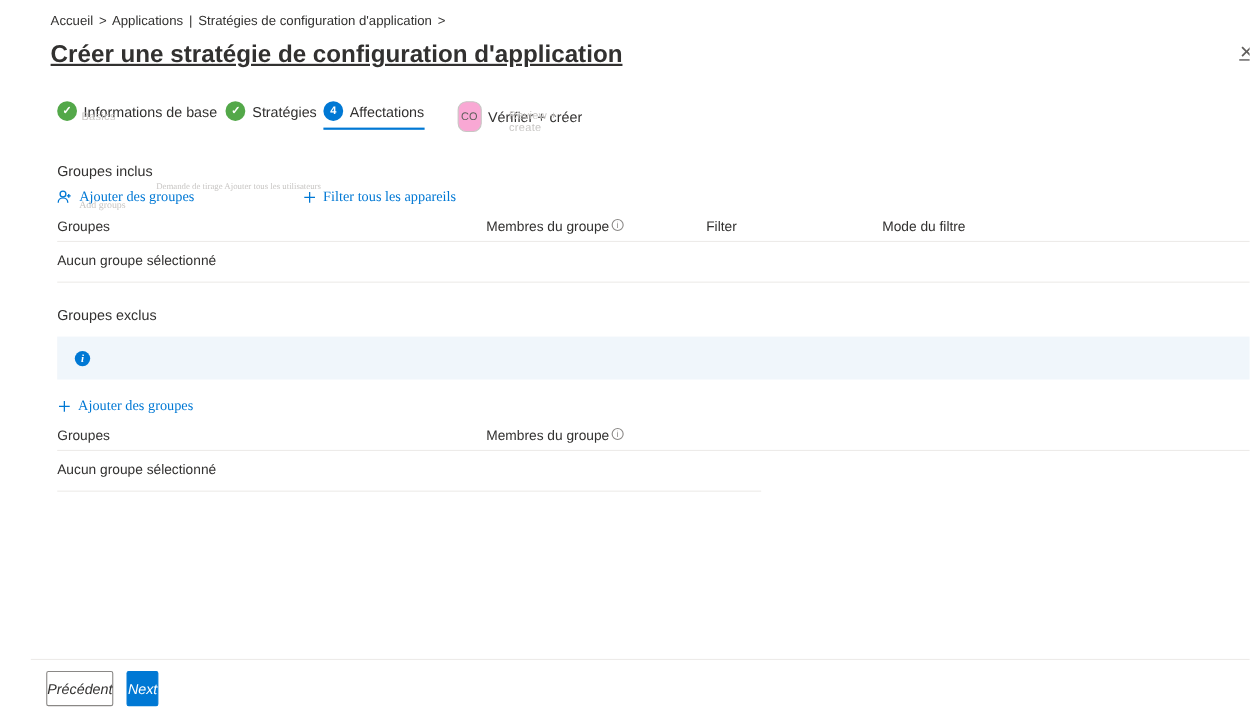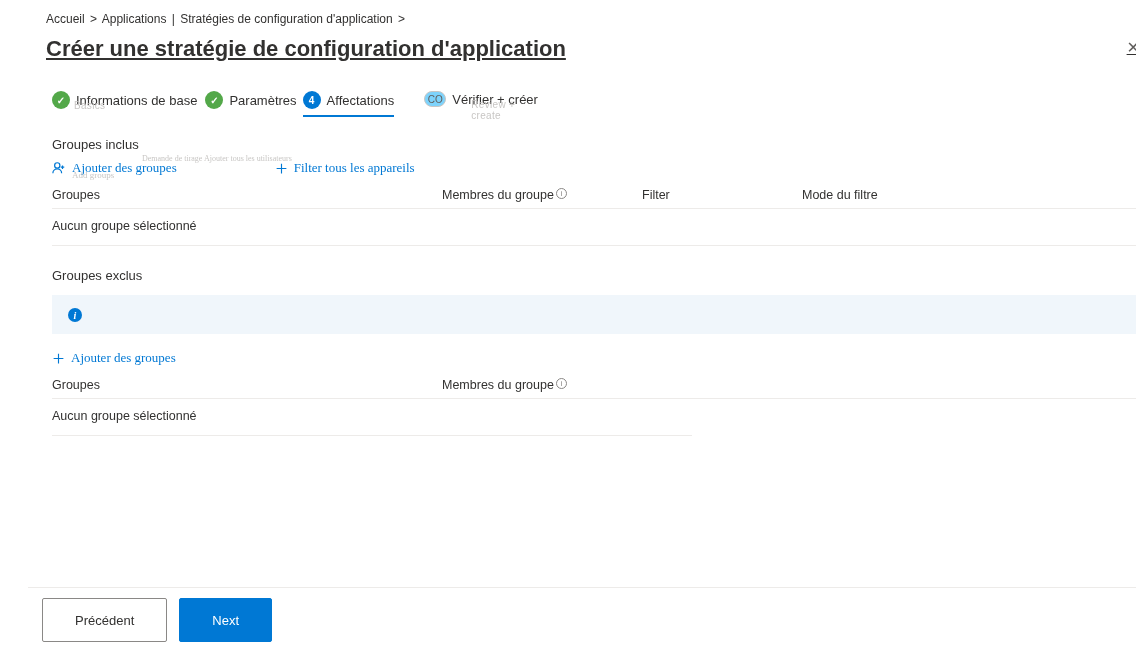--- a/index.html
+++ b/index.html
@@ -85,21 +85,21 @@
     letter-spacing:0.3px;
   }
   .badge{
     width:18px;height:18px;border-radius:50%;
     display:inline-flex;align-items:center;justify-content:center;
     font-size:10px;color:#fff;font-weight:600;flex-shrink:0;
   }
   .badge.green{background:var(--green);}
   .badge.blue{background:var(--blue);}
   .badge.gray{
-    width:22px;height:16px;border-radius:8px;background:#7dd3fc;
+    width:22px;height:28px;border-radius:8px;background:#f9a8d4;
     border:1px solid #c8c6c4;color:#605e5c;font-weight:400;
   }
   .check::before{content:"✓";font-size:10px;}
   .content{
     padding:4px 24px 0 24px;
   }
   .section-title{
     font-size:13px;
     margin:14px 0 8px 0;
   }
@@ -178,25 +178,26 @@
   .footer{
     position:absolute;
     left:0;right:0;bottom:0;
     border-top:1px solid var(--border);
     padding:10px 14px;
     display:flex;
     gap:12px;
     background:#fff;
   }
   .btn{
-    height:44px;
-    padding:0 32px;
+    height:32px;
+    padding:0 0;
     font-size:13px;
     border-radius:2px;
     cursor:pointer;
+    font-style:italic;
   }
   .btn.secondary{
     background:#fff;border:1px solid #8a8886;color:var(--text);
   }
   .btn.primary{
     background:var(--blue);border:1px solid var(--blue);color:#fff;
   }
 </style>
 </head>
 <body>
@@ -218,21 +219,21 @@
   </div>
 
   <div class="tabs">
     <div class="tab">
       <span class="badge green check"></span>
       <span>Informations de base</span>
       <span class="step-ghost">Basics</span>
     </div>
     <div class="tab" style="margin-left:-10px;">
       <span class="badge green check"></span>
-      <span>Paramètres</span>
+      <span>Stratégies</span>
     </div>
     <div class="tab active" style="margin-left:-12px;">
       <span class="badge blue">4</span>
       <span>Affectations</span>
     </div>
     <div class="tab" style="margin-left:12px;">
       <span class="badge gray">CO</span>
       <span>Vérifier + créer</span>
       <span class="step-ghost" style="left:47px;top:8px;">Review + create</span>
     </div>

